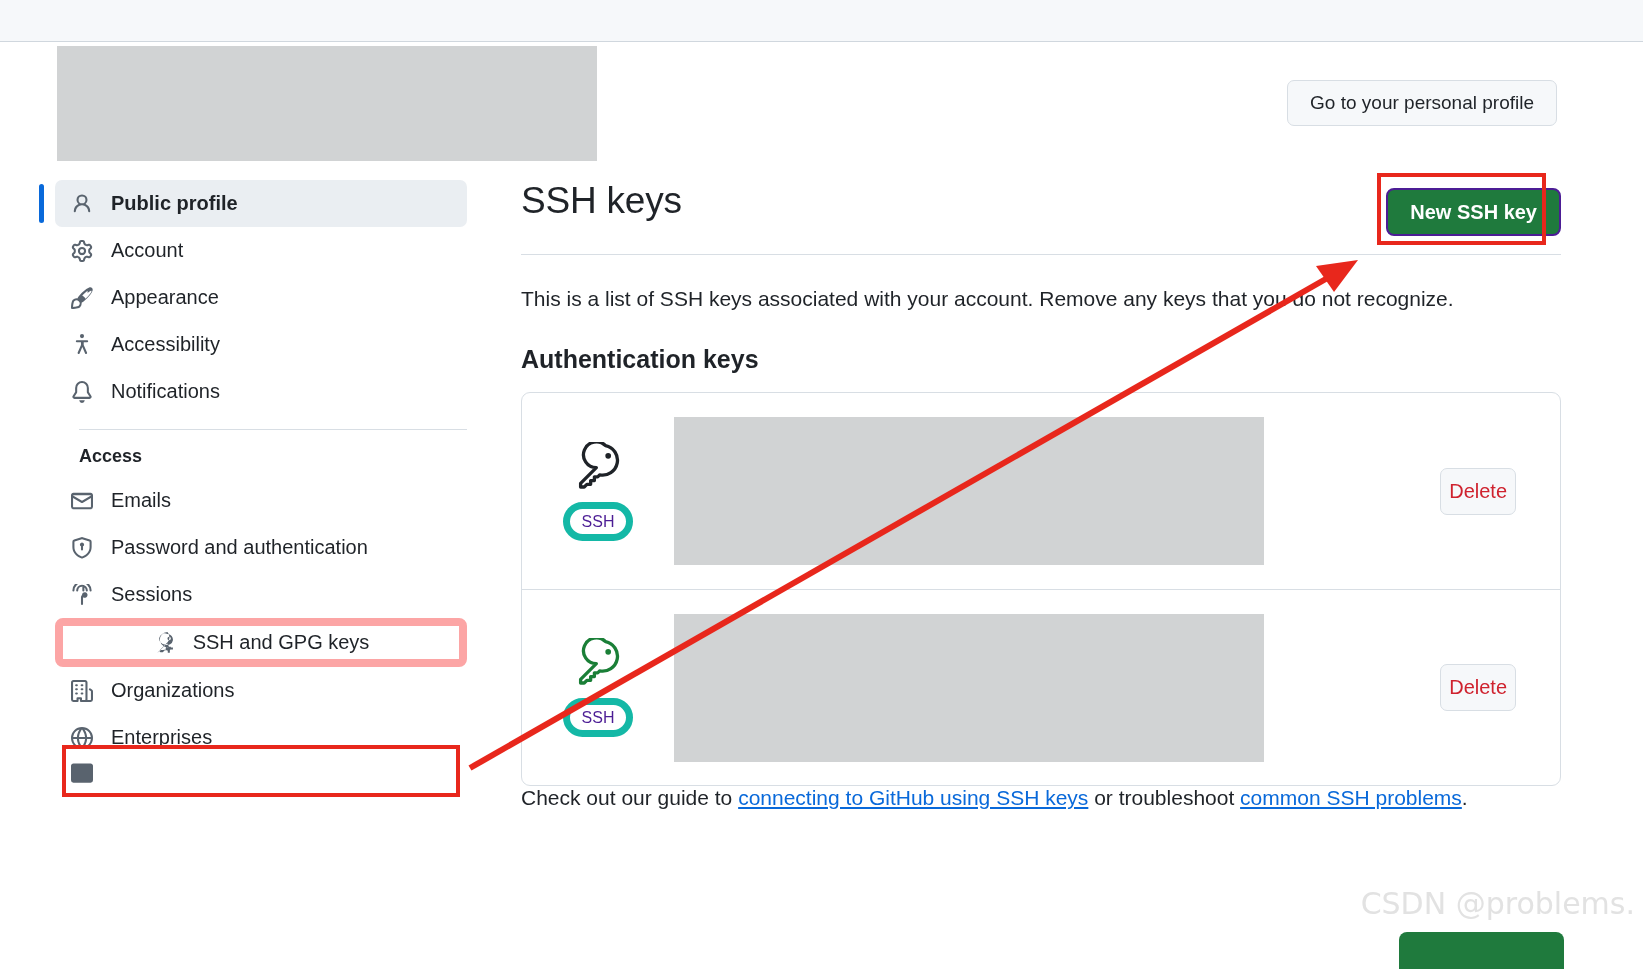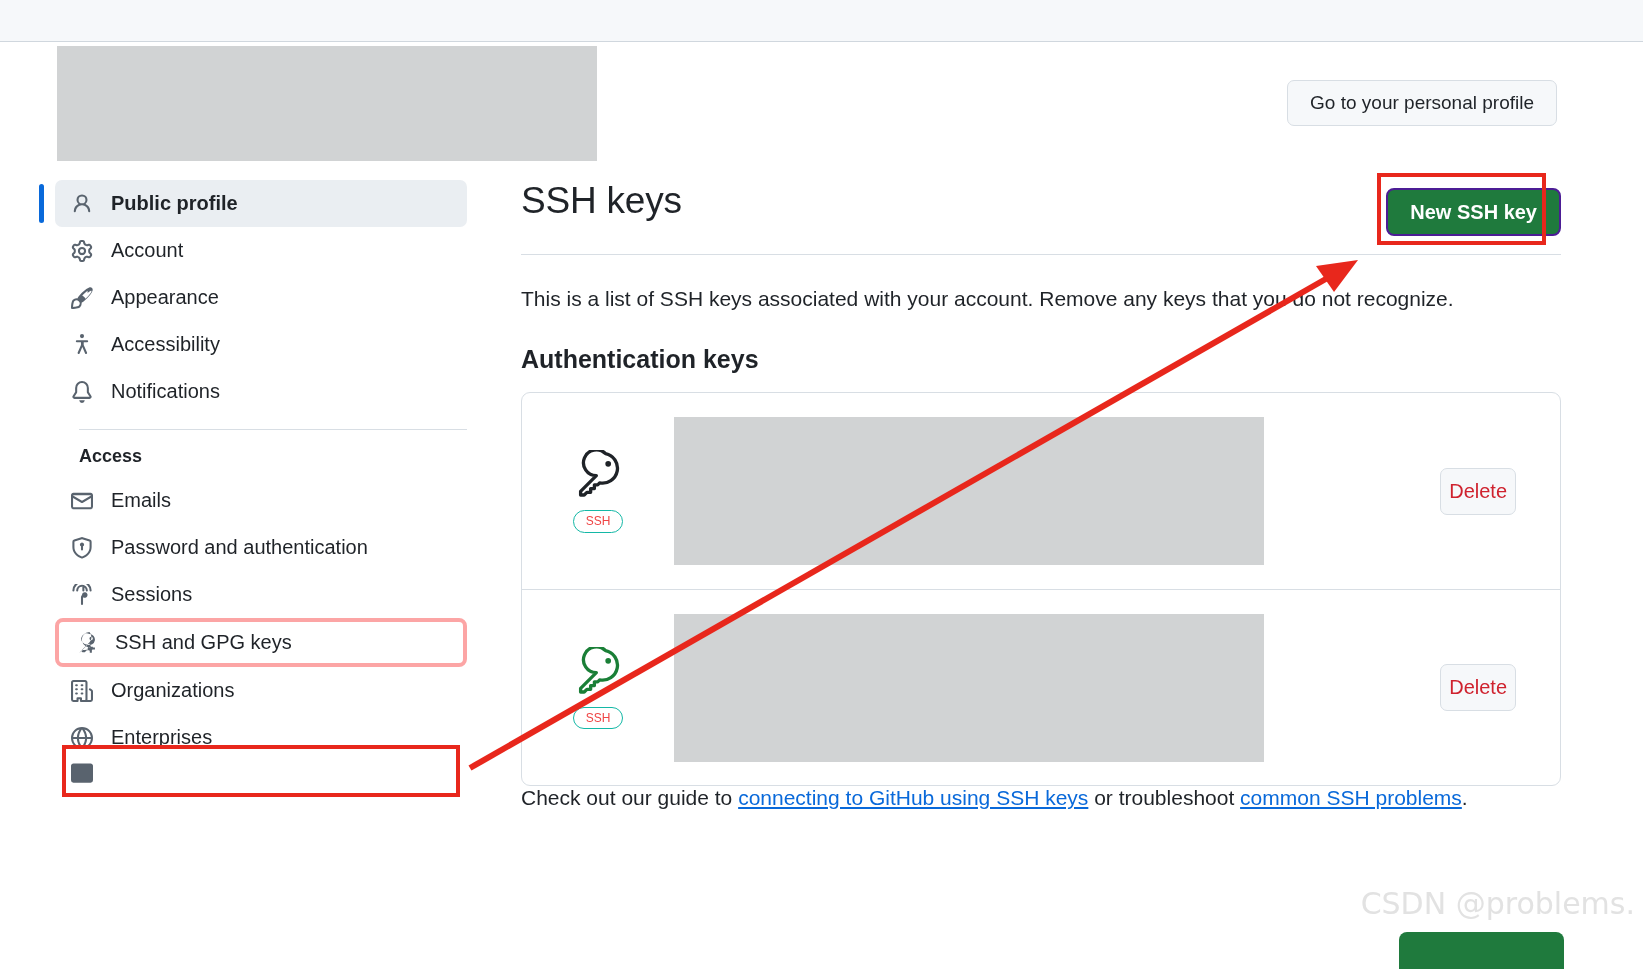--- a/index.html
+++ b/index.html
@@ -94,23 +94,24 @@
   }
   .nav-section-title {
     font-size: 18px;
     color: #1f2328;
     font-weight: 600;
     padding: 6px 16px 10px 24px;
   }
 
   
   .nav-item.focused {
-    border: 4px solid #fca5a5;
+    border: 8px solid #fca5a5;
     border-radius: 8px;
     height: 49px;
+    justify-content: center;
   }
 
   
   .annot-nav {
     position: absolute;
     left: 62px; top: 745px;
     width: 398px; height: 52px;
     border: 4px solid #e8271c;
     pointer-events: none;
   }
@@ -176,23 +177,23 @@
   }
   .key-row + .key-row { border-top: 1px solid #d8dee4; }
   .key-ident {
     width: 100px;
     display: flex; flex-direction: column; align-items: center;
     gap: 12px;
     flex: 0 0 100px;
   }
   .key-ident svg { width: 48px; height: 48px; display: block; }
   .key-badge {
-    font-size: 12px;
-    color: #ef4444;
-    border: 1px solid #14b8a6;
+    font-size: 16px;
+    color: #4c1d95;
+    border: 7px solid #14b8a6;
     border-radius: 999px;
     padding: 3px 12px;
     line-height: 1.2;
   }
   .key-meta {
     flex: 1;
     margin-left: 26px;
   }
   .key-meta .redacted {
     width: 590px; height: 148px;

